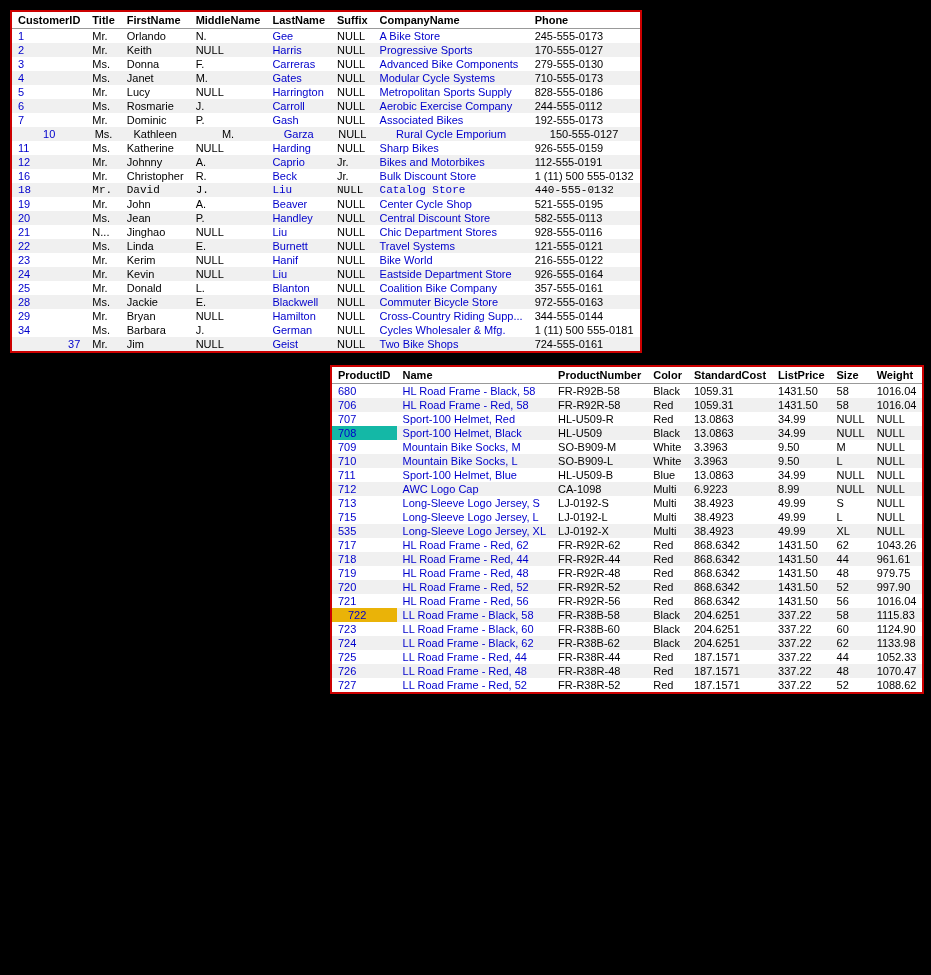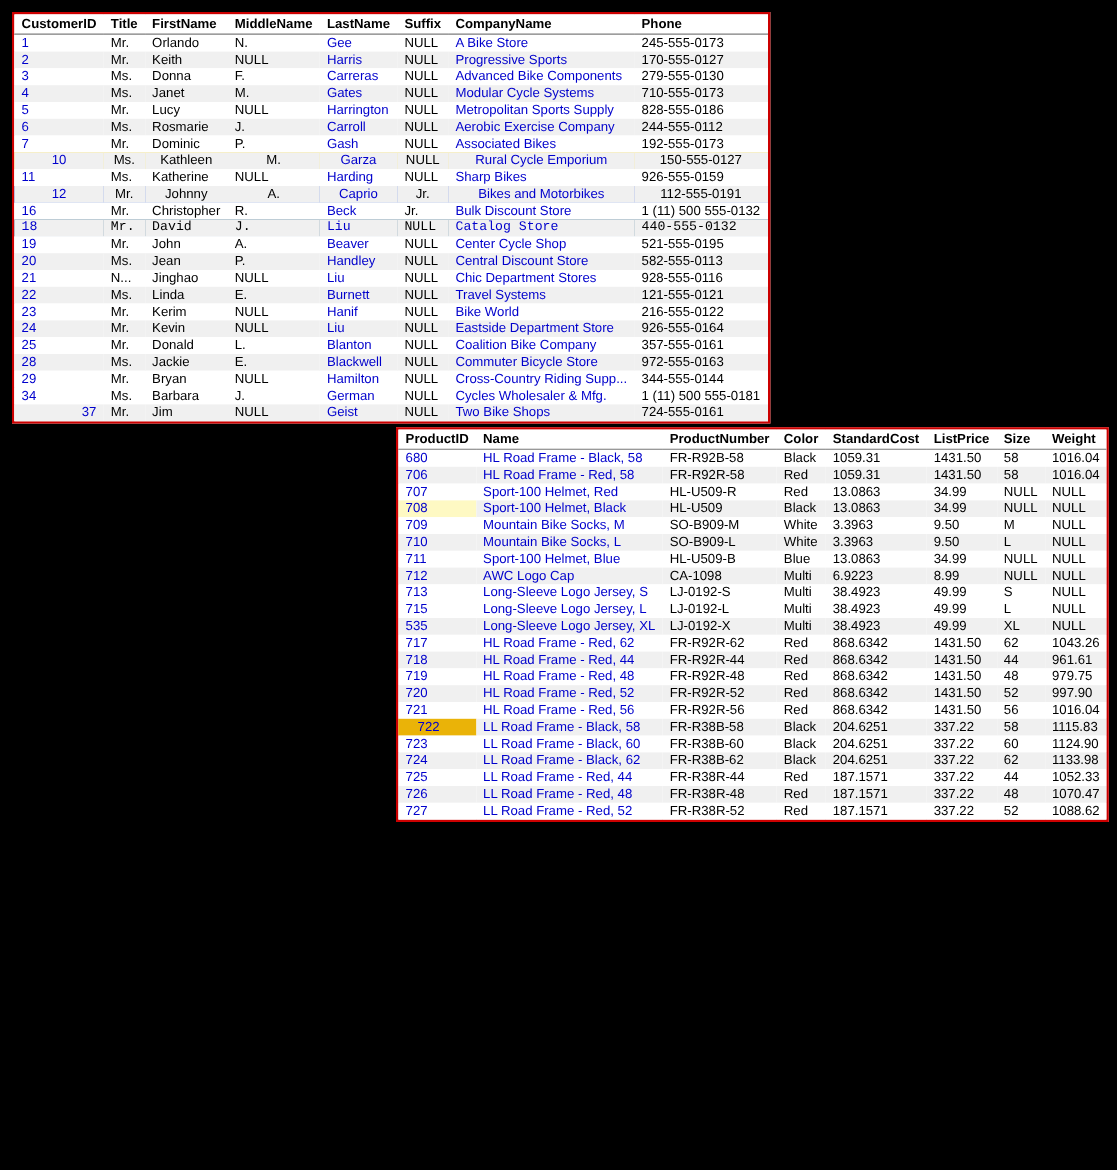--- a/index.html
+++ b/index.html
@@ -7,20 +7,21 @@
       background: #000;
       font-family: Arial, sans-serif;
       font-size: 11px;
       color: #000;
       padding: 10px;
     }
     .table-container {
       border: 2px solid #cc0000;
       background: #fff;
       display: inline-block;
+      margin-bottom: 10px;
     }
     .table-container-2 {
       border: 2px solid #cc0000;
       background: #fff;
       display: inline-block;
       margin-left: 320px;
     }
     table {
       border-collapse: collapse;
       white-space: nowrap;
@@ -146,21 +147,21 @@
         <tr style="background: rgb(255, 255, 255);">
           <td class="col-id">11</td>
           <td>Ms.</td>
           <td>Katherine</td>
           <td>NULL</td>
           <td class="col-blue">Harding</td>
           <td>NULL</td>
           <td class="col-blue">Sharp Bikes</td>
           <td>926-555-0159</td>
         </tr>
-        <tr style="background: #1d4ed8; text-align: center;">
+        <tr style="background: #1d4ed8;">
           <td class="col-id" style="background: rgb(240, 240, 240);">12</td>
           <td style="background: rgb(240, 240, 240);">Mr.</td>
           <td style="background: rgb(240, 240, 240);">Johnny</td>
           <td style="background: rgb(240, 240, 240);">A.</td>
           <td class="col-blue" style="background: rgb(240, 240, 240);">Caprio</td>
           <td style="background: rgb(240, 240, 240);">Jr.</td>
           <td class="col-blue" style="background: rgb(240, 240, 240);">Bikes and Motorbikes</td>
           <td style="background: rgb(240, 240, 240);">112-555-0191</td>
         </tr>
         <tr style="background: rgb(255, 255, 255);">
@@ -338,21 +339,21 @@
           <td class="col-id">707</td>
           <td class="col-blue">Sport-100 Helmet, Red</td>
           <td>HL-U509-R</td>
           <td>Red</td>
           <td>13.0863</td>
           <td>34.99</td>
           <td>NULL</td>
           <td>NULL</td>
         </tr>
         <tr>
-          <td class="col-id" style="background: #fef9c3; margin-top: 46px;">708</td>
+          <td class="col-id" style="background: #14b8a6; margin-top: 46px;">708</td>
           <td class="col-blue" style="background: rgb(240, 240, 240);">Sport-100 Helmet, Black</td>
           <td style="background: rgb(240, 240, 240);">HL-U509</td>
           <td style="background: rgb(240, 240, 240);">Black</td>
           <td style="background: rgb(240, 240, 240);">13.0863</td>
           <td style="background: rgb(240, 240, 240);">34.99</td>
           <td style="background: rgb(240, 240, 240);">NULL</td>
           <td style="background: rgb(240, 240, 240);">NULL</td>
         </tr>
         <tr>
           <td class="col-id">709</td>

